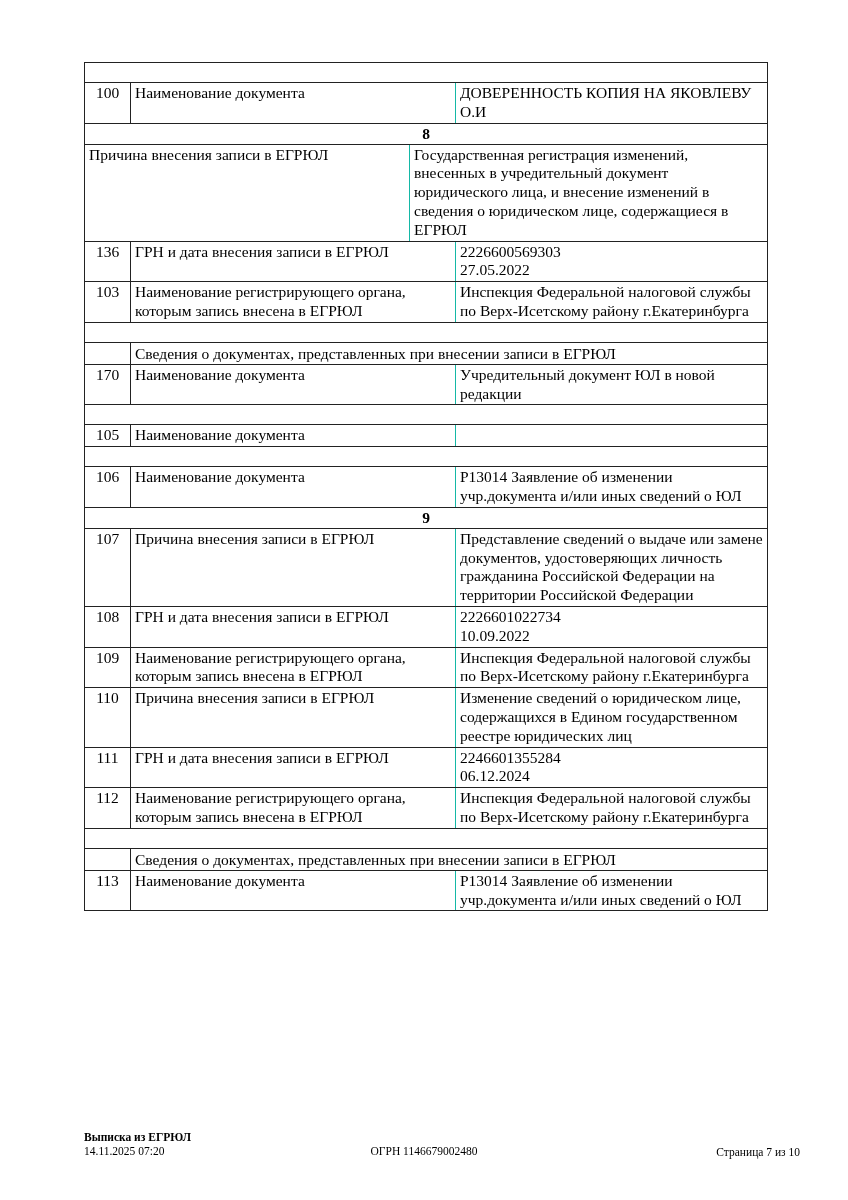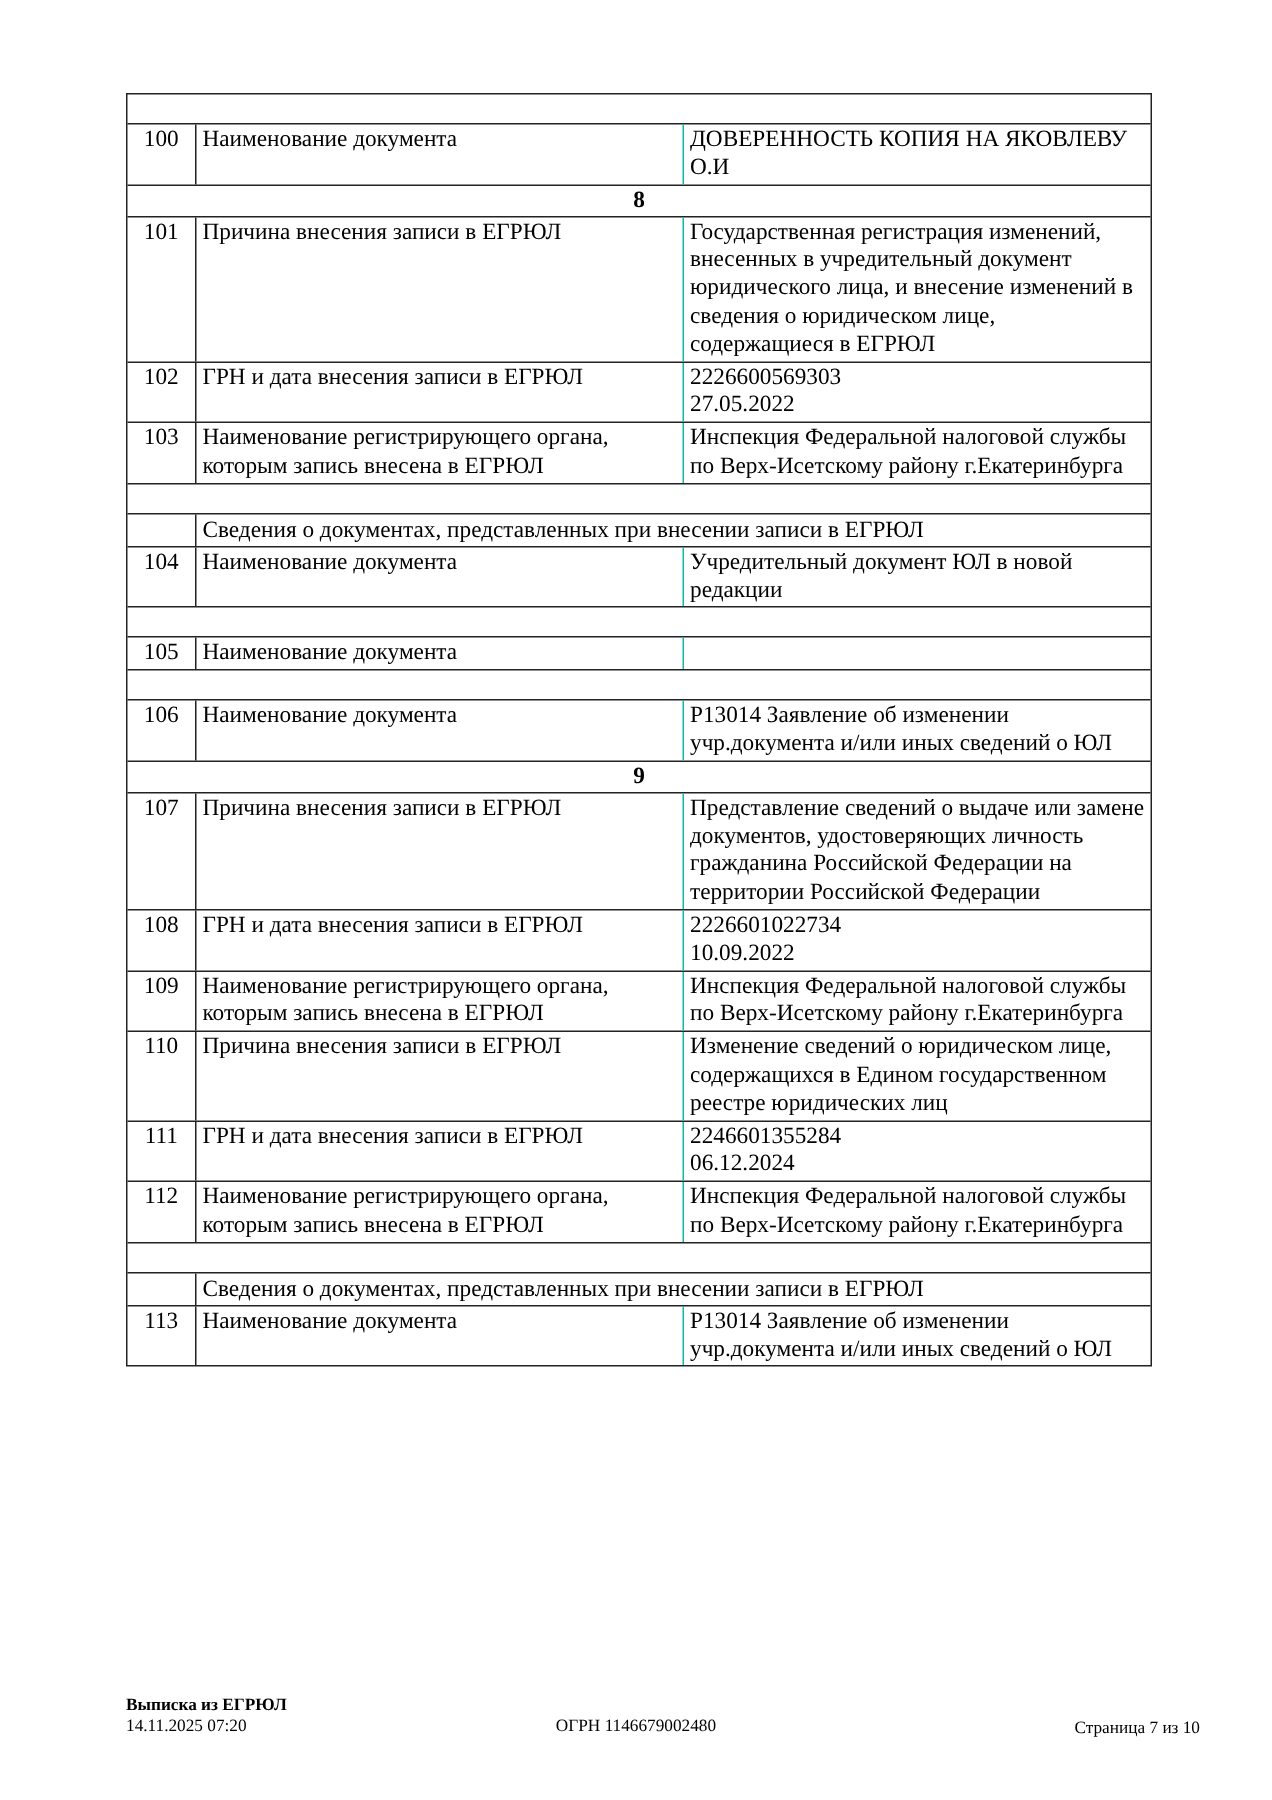--- a/index.html
+++ b/index.html
@@ -112,42 +112,41 @@
       <div class="row row-spacer"></div>
       <div class="row row-data">
         <div class="cell cell-num">100</div>
         <div class="cell cell-field">Наименование документа</div>
         <div class="cell cell-value">ДОВЕРЕННОСТЬ КОПИЯ НА ЯКОВЛЕВУ О.И</div>
       </div>
       <div class="row row-section">
         <div class="cell cell-section">8</div>
       </div>
       <div class="row row-data">
-        <div class="cell cell-num">101</div>
         <div class="cell cell-field">Причина внесения записи в ЕГРЮЛ</div>
         <div class="cell cell-value">Государственная регистрация изменений, внесенных в учредительный документ юридического лица, и внесение изменений в сведения о юридическом лице, содержащиеся в ЕГРЮЛ</div>
       </div>
       <div class="row row-data">
-        <div class="cell cell-num">102</div>
+        <div class="cell cell-num">136</div>
         <div class="cell cell-field">ГРН и дата внесения записи в ЕГРЮЛ</div>
         <div class="cell cell-value">2226600569303
 27.05.2022</div>
       </div>
       <div class="row row-data">
         <div class="cell cell-num">103</div>
         <div class="cell cell-field">Наименование регистрирующего органа, которым запись внесена в ЕГРЮЛ</div>
         <div class="cell cell-value">Инспекция Федеральной налоговой службы по Верх-Исетскому району г.Екатеринбурга</div>
       </div>
       <div class="row row-spacer"></div>
       <div class="row row-subheader">
         <div class="cell cell-num"></div>
         <div class="cell cell-merged">Сведения о документах, представленных при внесении записи в ЕГРЮЛ</div>
       </div>
       <div class="row row-data">
-        <div class="cell cell-num">104</div>
+        <div class="cell cell-num">170</div>
         <div class="cell cell-field">Наименование документа</div>
         <div class="cell cell-value">Учредительный документ ЮЛ в новой редакции</div>
       </div>
       <div class="row row-spacer"></div>
       <div class="row row-data">
         <div class="cell cell-num">105</div>
         <div class="cell cell-field">Наименование документа</div>
       </div>
       <div class="row row-spacer"></div>
       <div class="row row-data">

